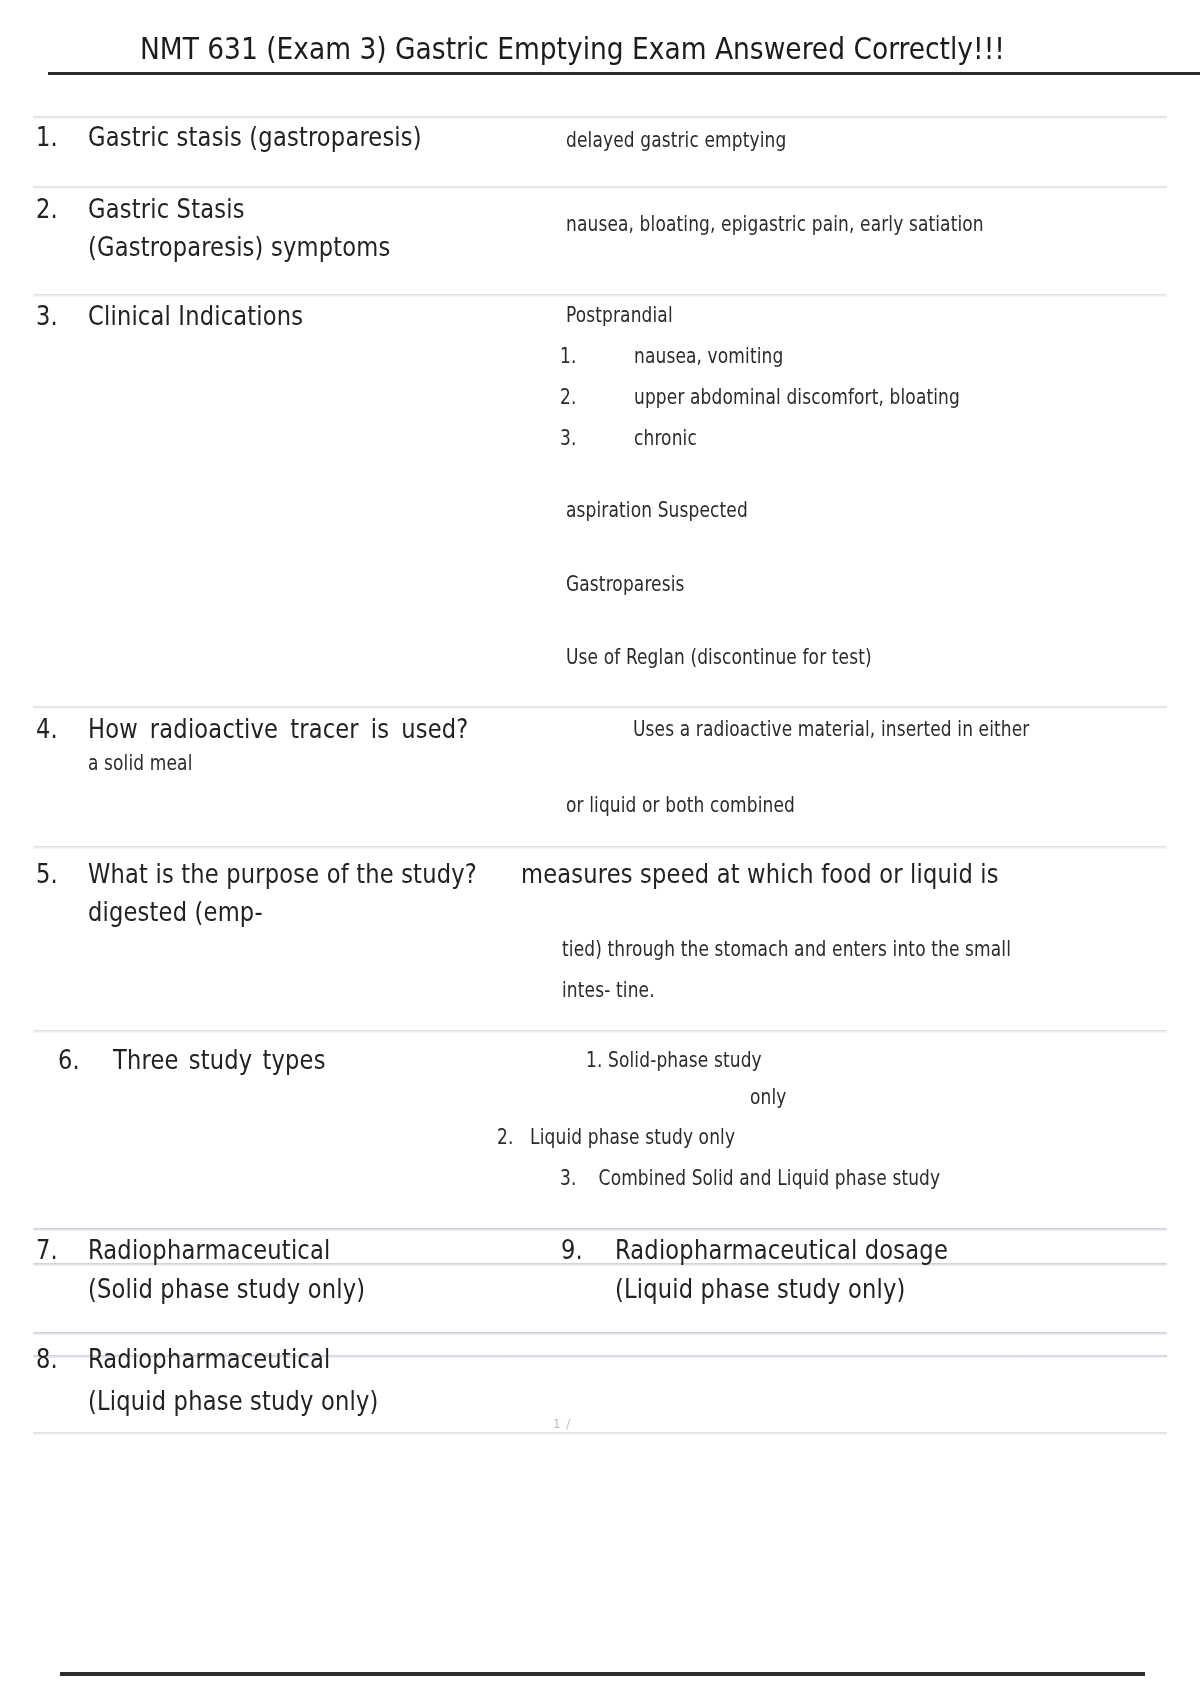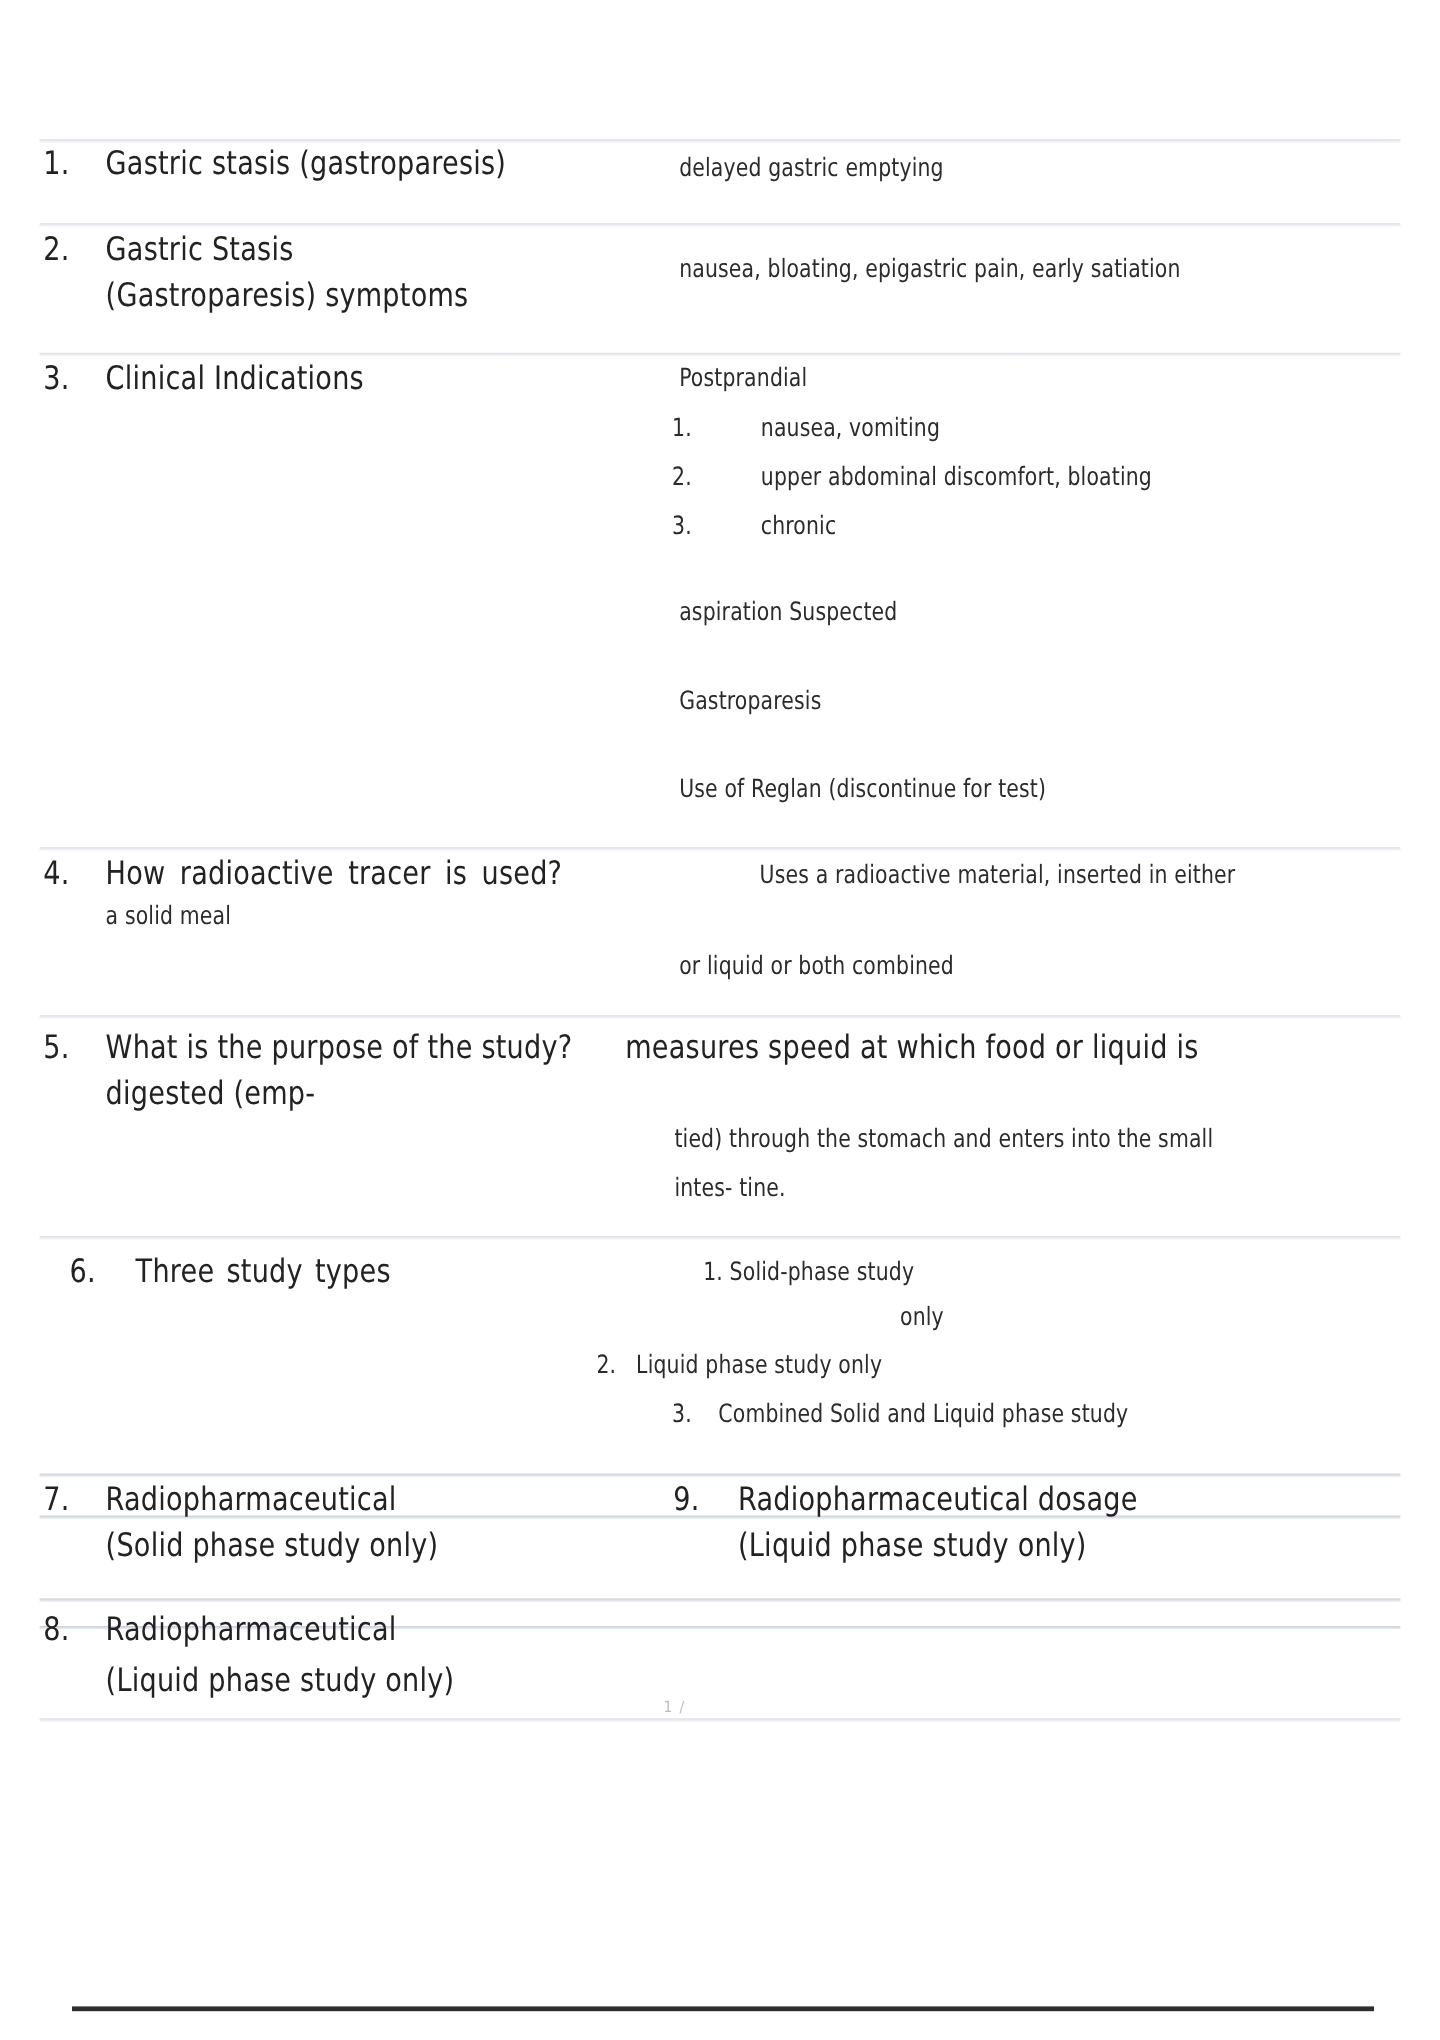--- a/index.html
+++ b/index.html
@@ -80,20 +80,24 @@
   }
   #bottom-rule{
     position:absolute;left:60px;top:1672px;width:1085px;height:4px;background:#2e2e2e;
   }
 </style>
 </head>
 <body>
 
 <div class="page">
 
+  <div id="title-wrap">
+    <div id="doc-title" class="blk">NMT 631 (Exam 3) Gastric Emptying Exam Answered Correctly!!!</div>
+    <div id="title-rule"></div>
+  </div>
 
   <div class="sep" style="top:116px;"></div>
   <div class="blk q" style="left:36px;top:118px;">1.</div>
   <div class="blk q" style="left:88px;top:118px;">Gastric stasis (gastroparesis)</div>
   <div class="blk a" style="left:566px;top:125px;">delayed gastric emptying</div>
 
   <div class="sep" style="top:186px;"></div>
   <div class="blk q" style="left:36px;top:190px;">2.</div>
   <div class="blk q" style="left:88px;top:190px;">Gastric Stasis</div>
   <div class="blk q" style="left:88px;top:228px;">(Gastroparesis) symptoms</div>

